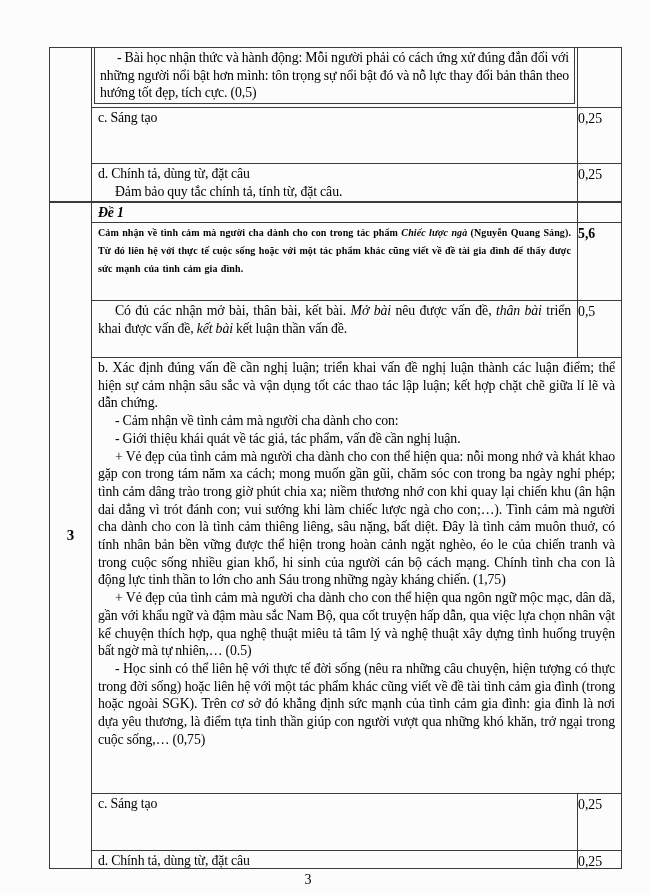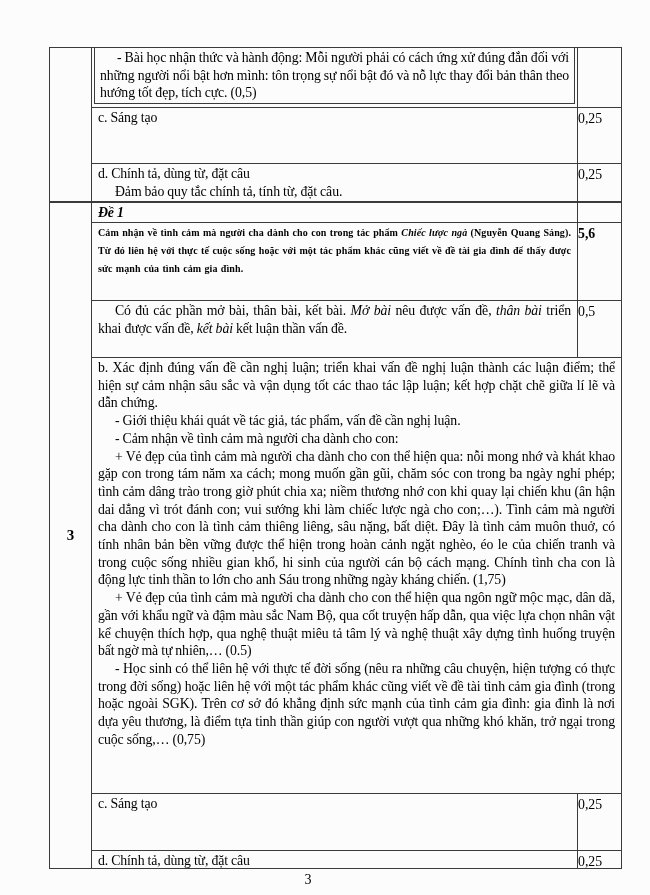--- a/index.html
+++ b/index.html
@@ -126,30 +126,30 @@
 
         <div class="row h78">
           <div class="cc">
             <p class="task-p"><span>Cảm nhận về tình cảm mà người cha dành cho con trong tác phẩm </span><i>Chiếc lược ngà</i><span> (Nguyễn Quang Sáng). Từ đó liên hệ với thực tế cuộc sống hoặc với một tác phẩm khác cũng viết về đề tài gia đình để thấy được sức mạnh của tình cảm gia đình.</span></p>
           </div>
           <div class="sc bold">5,6</div>
         </div>
 
         <div class="row h57">
           <div class="cc">
-            <p class="ind"><span>Có đủ các phần mở bài, thân bài, kết bài. </span><i>Mở bài</i><span> nêu được vấn đề, </span><i>thân bài</i><span> triển khai được vấn đề, </span><i>kết bài</i><span> kết luận thần vấn đề.</span></p>
+            <p class="ind"><span>Có đủ các nhận mở bài, thân bài, kết bài. </span><i>Mở bài</i><span> nêu được vấn đề, </span><i>thân bài</i><span> triển khai được vấn đề, </span><i>kết bài</i><span> kết luận thần vấn đề.</span></p>
           </div>
           <div class="sc">0,5</div>
         </div>
 
         <div class="row h436">
           <div class="cc">
             <p>b. Xác định đúng vấn đề cần nghị luận; triển khai vấn đề nghị luận thành các luận điểm; thể hiện sự cảm nhận sâu sắc và vận dụng tốt các thao tác lập luận; kết hợp chặt chẽ giữa lí lẽ và dẫn chứng.</p>
+            <p class="ind">- Cảm nhận về tình cảm mà người cha dành cho con:</p>
             <p class="ind">- Giới thiệu khái quát về tác giả, tác phẩm, vấn đề cần nghị luận.</p>
-            <p class="ind">- Cảm nhận về tình cảm mà người cha dành cho con:</p>
             <p class="ind">+ Vẻ đẹp của tình cảm mà người cha dành cho con thể hiện qua: nỗi mong nhớ và khát khao gặp con trong tám năm xa cách; mong muốn gần gũi, chăm sóc con trong ba ngày nghỉ phép; tình cảm dâng trào trong giờ phút chia xa; niềm thương nhớ con khi quay lại chiến khu (ân hận dai dẳng vì trót đánh con; vui sướng khi làm chiếc lược ngà cho con;…). Tình cảm mà người cha dành cho con là tình cảm thiêng liêng, sâu nặng, bất diệt. Đây là tình cảm muôn thuở, có tính nhân bản bền vững được thể hiện trong hoàn cảnh ngặt nghèo, éo le của chiến tranh và trong cuộc sống nhiều gian khổ, hi sinh của người cán bộ cách mạng. Chính tình cha con là động lực tinh thần to lớn cho anh Sáu trong những ngày kháng chiến. (1,75)</p>
             <p class="ind">+ Vẻ đẹp của tình cảm mà người cha dành cho con thể hiện qua ngôn ngữ mộc mạc, dân dã, gần với khẩu ngữ và đậm màu sắc Nam Bộ, qua cốt truyện hấp dẫn, qua việc lựa chọn nhân vật kể chuyện thích hợp, qua nghệ thuật miêu tả tâm lý và nghệ thuật xây dựng tình huống truyện bất ngờ mà tự nhiên,… (0.5)</p>
             <p class="ind">- Học sinh có thể liên hệ với thực tế đời sống (nêu ra những câu chuyện, hiện tượng có thực trong đời sống) hoặc liên hệ với một tác phẩm khác cũng viết về đề tài tình cảm gia đình (trong hoặc ngoài SGK). Trên cơ sở đó khẳng định sức mạnh của tình cảm gia đình: gia đình là nơi dựa yêu thương, là điểm tựa tinh thần giúp con người vượt qua những khó khăn, trở ngại trong cuộc sống,… (0,75)</p>
           </div>
         </div>
 
         <div class="row h57">
           <div class="cc">
             <p>c. Sáng tạo</p>
           </div>

